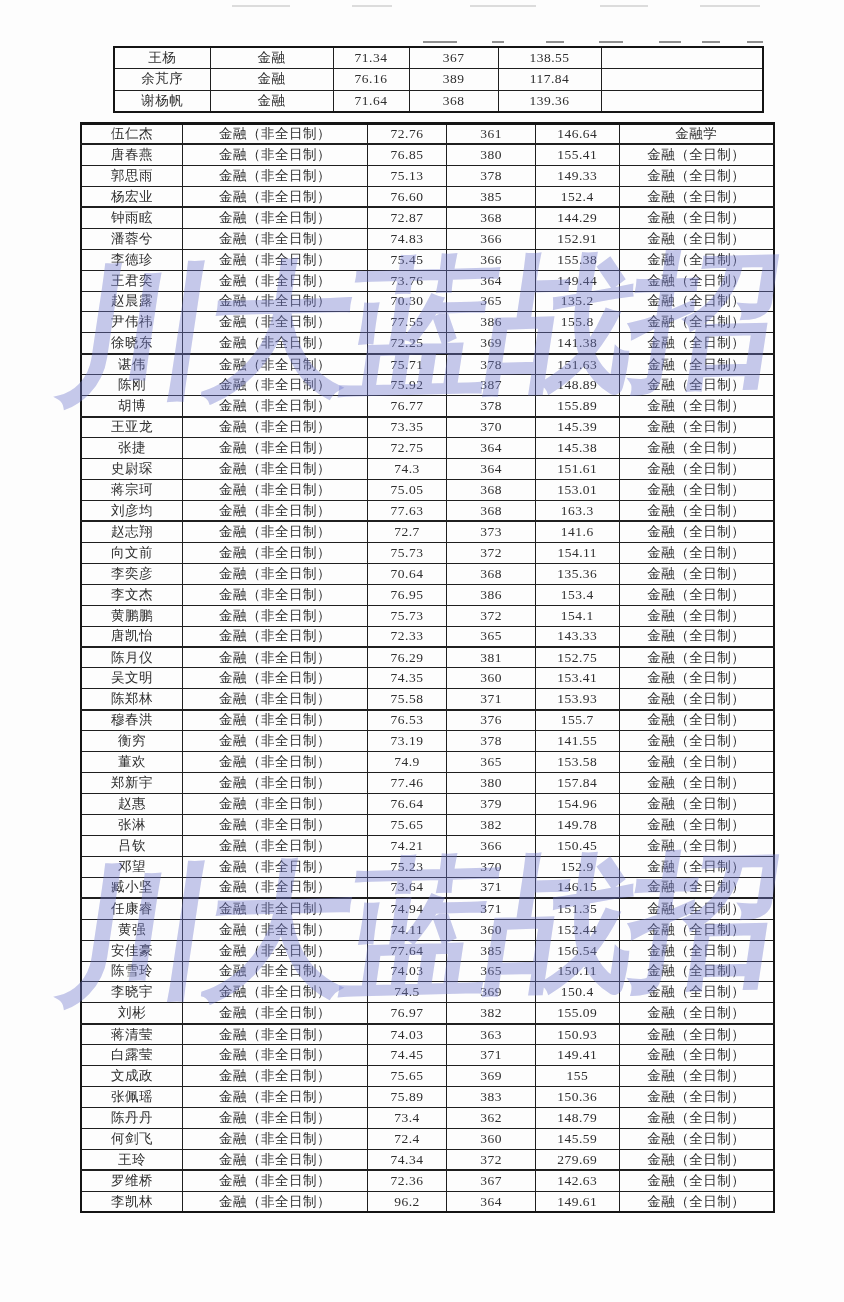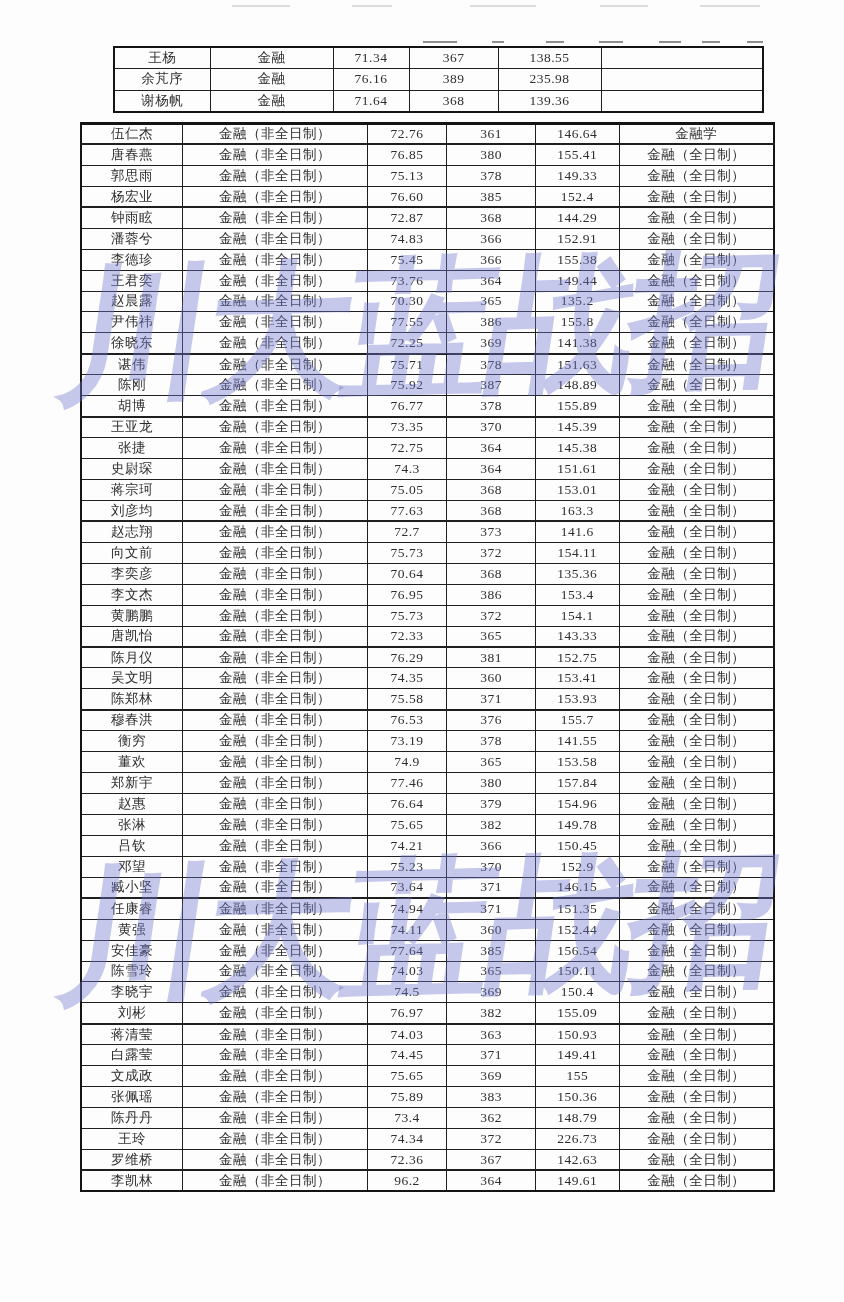--- a/index.html
+++ b/index.html
@@ -88,21 +88,21 @@
         <td>71.34</td>
         <td>367</td>
         <td>138.55</td>
         <td></td>
       </tr>
         <tr class="">
         <td>余芃序</td>
         <td>金融</td>
         <td>76.16</td>
         <td>389</td>
-        <td>235.98</td>
+        <td>117.84</td>
         <td></td>
       </tr>
         <tr class="">
         <td>谢杨帆</td>
         <td>金融</td>
         <td>71.64</td>
         <td>368</td>
         <td>139.36</td>
         <td></td>
       </tr>
@@ -498,25 +498,33 @@
       </tr>
         <tr class="">
         <td>陈丹丹</td>
         <td>金融（非全日制）</td>
         <td>73.4</td>
         <td>362</td>
         <td>148.79</td>
         <td>金融（全日制）</td>
       </tr>
         <tr class="">
+        <td>何剑飞</td>
+        <td>金融（非全日制）</td>
+        <td>72.4</td>
+        <td>360</td>
+        <td>145.59</td>
+        <td>金融（全日制）</td>
+      </tr>
+        <tr class="">
         <td>王玲</td>
         <td>金融（非全日制）</td>
         <td>74.34</td>
         <td>372</td>
-        <td>226.73</td>
+        <td>279.69</td>
         <td>金融（全日制）</td>
       </tr>
         <tr class="">
         <td>罗维桥</td>
         <td>金融（非全日制）</td>
         <td>72.36</td>
         <td>367</td>
         <td>142.63</td>
         <td>金融（全日制）</td>
       </tr>

